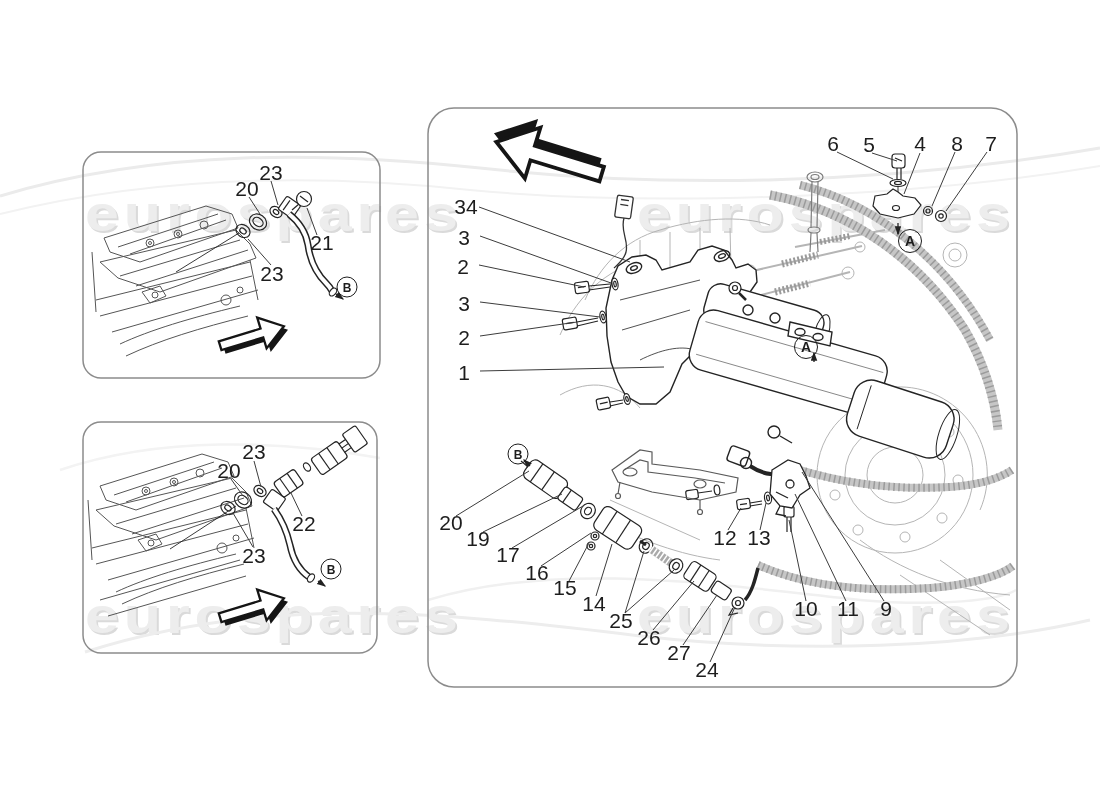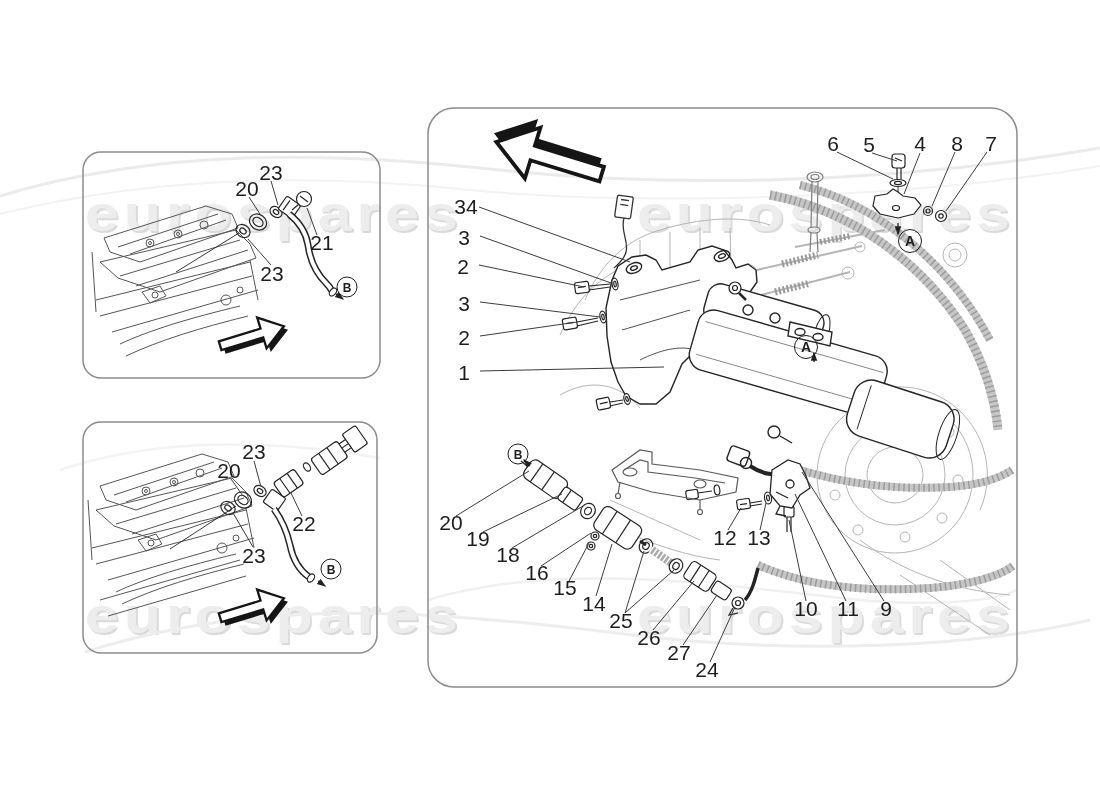--- a/index.html
+++ b/index.html
@@ -495,21 +495,21 @@
   <span class="co" style="left:869px;top:145px">5</span>
   <span class="co" style="left:920px;top:144px">4</span>
   <span class="co" style="left:957px;top:144px">8</span>
   <span class="co" style="left:991px;top:144px">7</span>
   <span class="marker big" style="left:910px;top:241px">A</span>
   <span class="marker big" style="left:806px;top:347px">A</span>
 
   <span class="marker" style="left:518px;top:454px">B</span>
   <span class="co" style="left:451px;top:523px">20</span>
   <span class="co" style="left:478px;top:539px">19</span>
-  <span class="co" style="left:508px;top:555px">18</span>
+  <span class="co" style="left:508px;top:555px">17</span>
   <span class="co" style="left:537px;top:573px">16</span>
   <span class="co" style="left:565px;top:588px">15</span>
   <span class="co" style="left:594px;top:604px">14</span>
   <span class="co" style="left:621px;top:621px">25</span>
   <span class="co" style="left:649px;top:638px">26</span>
   <span class="co" style="left:679px;top:653px">27</span>
   <span class="co" style="left:707px;top:670px">24</span>
 
   <span class="co" style="left:725px;top:538px">12</span>
   <span class="co" style="left:759px;top:538px">13</span>

